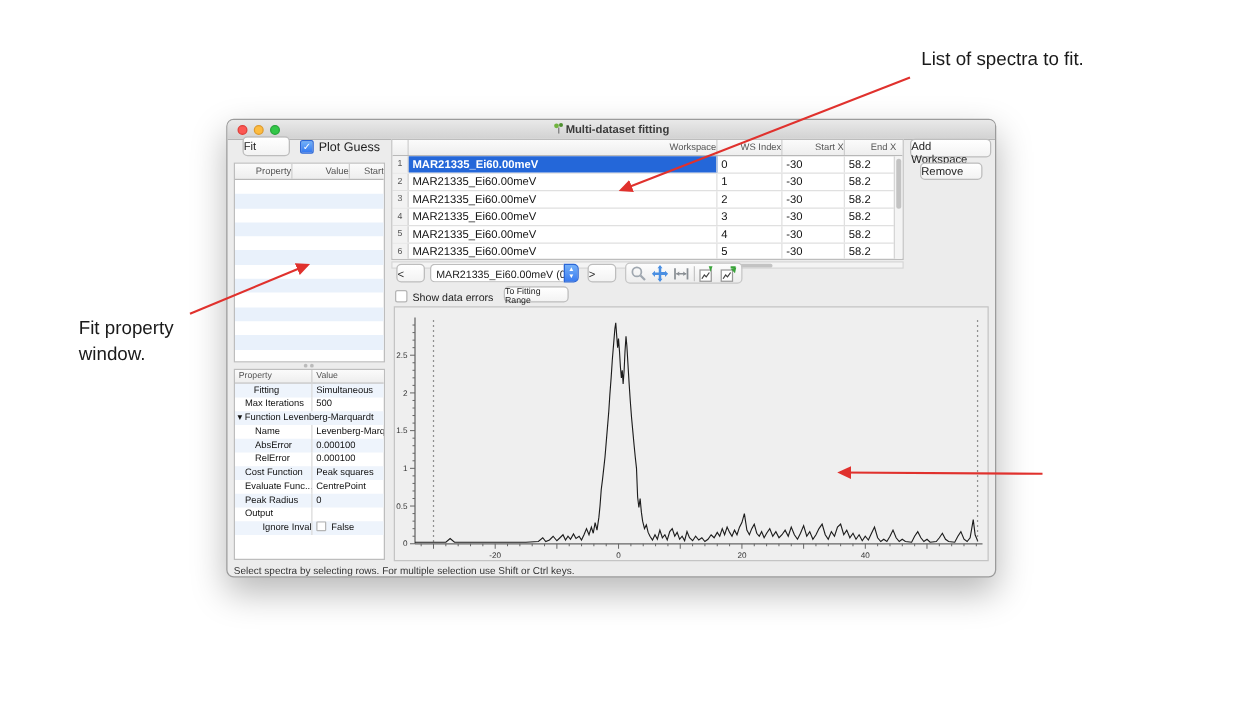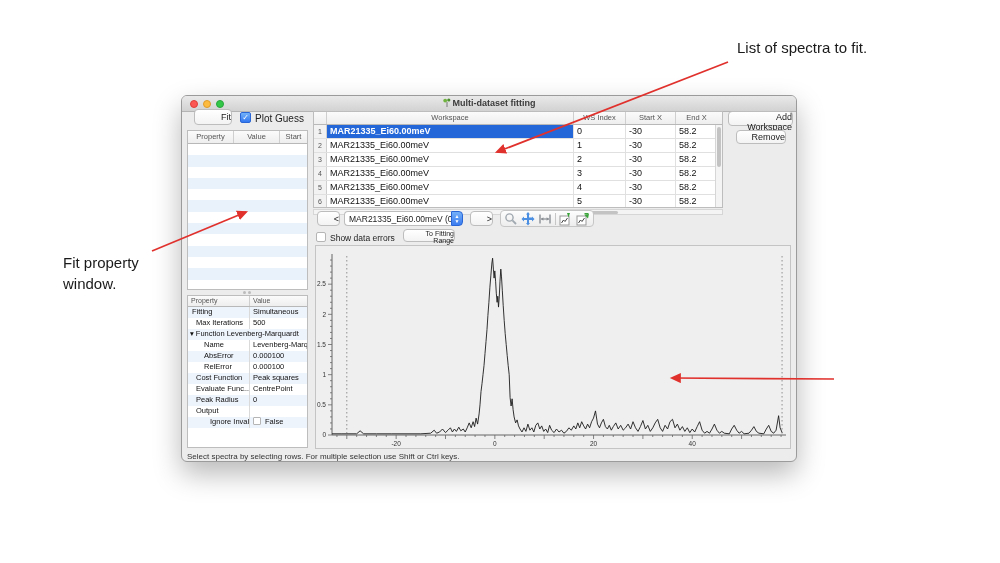--- a/index.html
+++ b/index.html
@@ -13,31 +13,31 @@
             box-shadow:0 12px 28px rgba(0,0,0,.28); }
   .titlebar { position:absolute; left:0; top:0; width:100%; height:16px;
               background:linear-gradient(#e9e9e9,#d2d2d2); border-bottom:1px solid #b4b4b4;
               border-radius:5px 5px 0 0; }
   .lights { position:absolute; left:8px; top:4px; display:flex; gap:5px; }
   .light { width:8px; height:8px; border-radius:50%; display:inline-block; }
   .title { position:absolute; left:0; top:2px; width:100%; text-align:center; font-size:9px; font-weight:bold; color:#3c3c3c; }
   .title svg { vertical-align:-1px; margin-right:2px; }
 
   .btn { position:absolute; background:linear-gradient(#ffffff,#f3f3f3); border:1px solid #bdbdbd;
-         border-radius:4px; font-size:9px; color:#222; text-align:right; }
+         border-radius:4px; font-size:9px; color:#222; text-align:left; }
   .cbbox { position:absolute; width:11px; height:11px; border-radius:2px; }
   .cb-on { background:linear-gradient(#73b2f9,#3277f0); border:1px solid #2a66d6; color:#fff;
            font-size:8px; line-height:10px; text-align:center; }
   .cb-off { background:#fff; border:1px solid #b5b5b5; }
   .lbl { position:absolute; color:#1c1c1c; }
 
   .tbl { position:absolute; background:#fff; border:1px solid #bdbdbd; overflow:hidden; }
   .thead { display:flex; background:linear-gradient(#fbfbfb,#eeeeee); border-bottom:1px solid #b8b8b8;
            color:#555; }
-  .thead .hc { border-right:1px solid #cfcfcf; text-align:center; overflow:hidden; white-space:nowrap; }
+  .thead .hc { border-right:1px solid #cfcfcf; text-align:right; overflow:hidden; white-space:nowrap; }
   .erow { height:11.3px; }
   .erow.alt { background:#e9f1fb; }
 
   .wrow { display:flex; height:14px; font-size:9px; color:#111; border-bottom:1px solid #e0e0e0; }
   .wrow .c { border-right:1px solid #e0e0e0; padding:1px 3px; white-space:nowrap; overflow:hidden; }
   .wrow .num { background:#f2f2f2; color:#555; font-size:7px; text-align:center; padding-top:3px; border-right:1px solid #cfcfcf; }
   .wsel { background:#2467d9; color:#fff; font-weight:bold; }
 
   .srow { display:flex; height:11px; font-size:7.5px; color:#111; }
   .srow.alt { background:#eef4fc; }
@@ -128,21 +128,21 @@
         <i></i>
       </div>
 
     <div class="tbl" style="left:5px; top:199px; width:121px; height:153px;">
       <div class="thead" style="height:11px; font-size:7px; line-height:10px;">
         <div class="hc" style="width:62px; text-align:left; padding-left:3px;">Property</div>
         <div class="hc" style="width:57px; text-align:left; padding-left:3px; border-right:none;">Value</div>
       </div>
       <div id="settings-rows">
           <div class="srow alt">
-            <div class="pc" style="padding-left: 4px;">Fitting</div>
+            <div class="pc" style="padding-left: 15px;">Fitting</div>
             <div class="vc">Simultaneous</div>
           </div>
           <div class="srow">
             <div class="pc" style="padding-left: 8px;">Max Iterations</div>
             <div class="vc">500</div>
           </div>
           <div class="srow alt">
             <div style="width: 119px; padding-left: 2px; white-space: nowrap; overflow: hidden;">▾ Function Levenberg-Marquardt</div>
           </div>
           <div class="srow">

